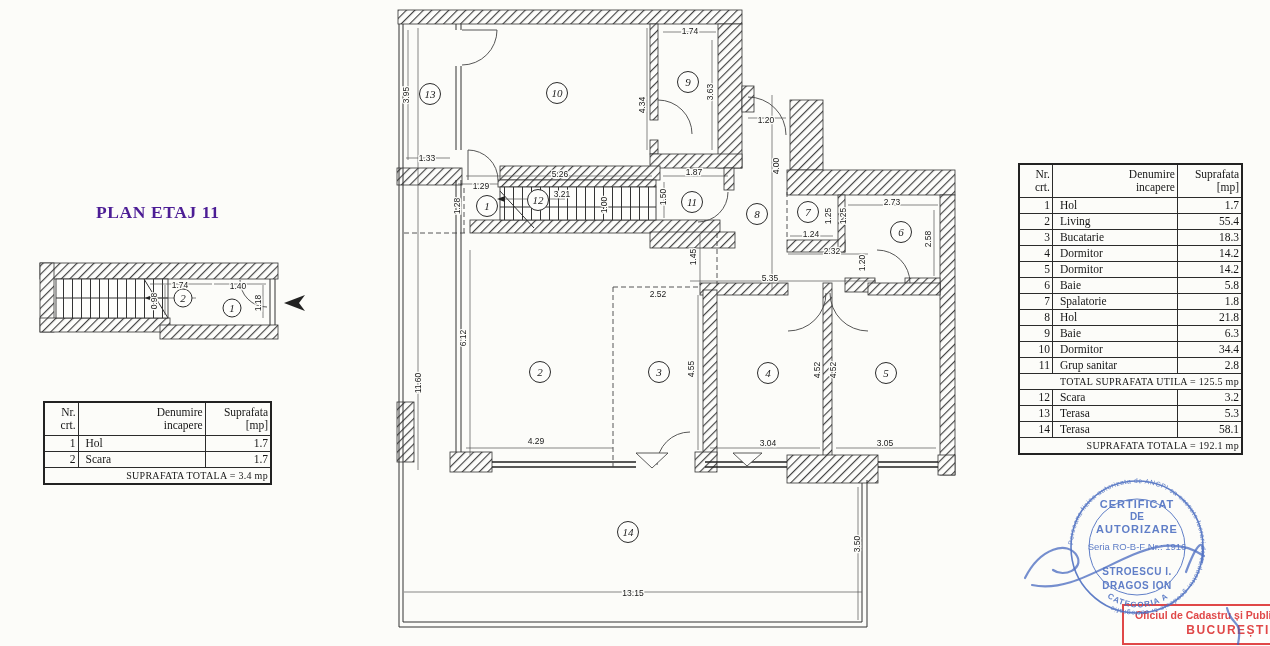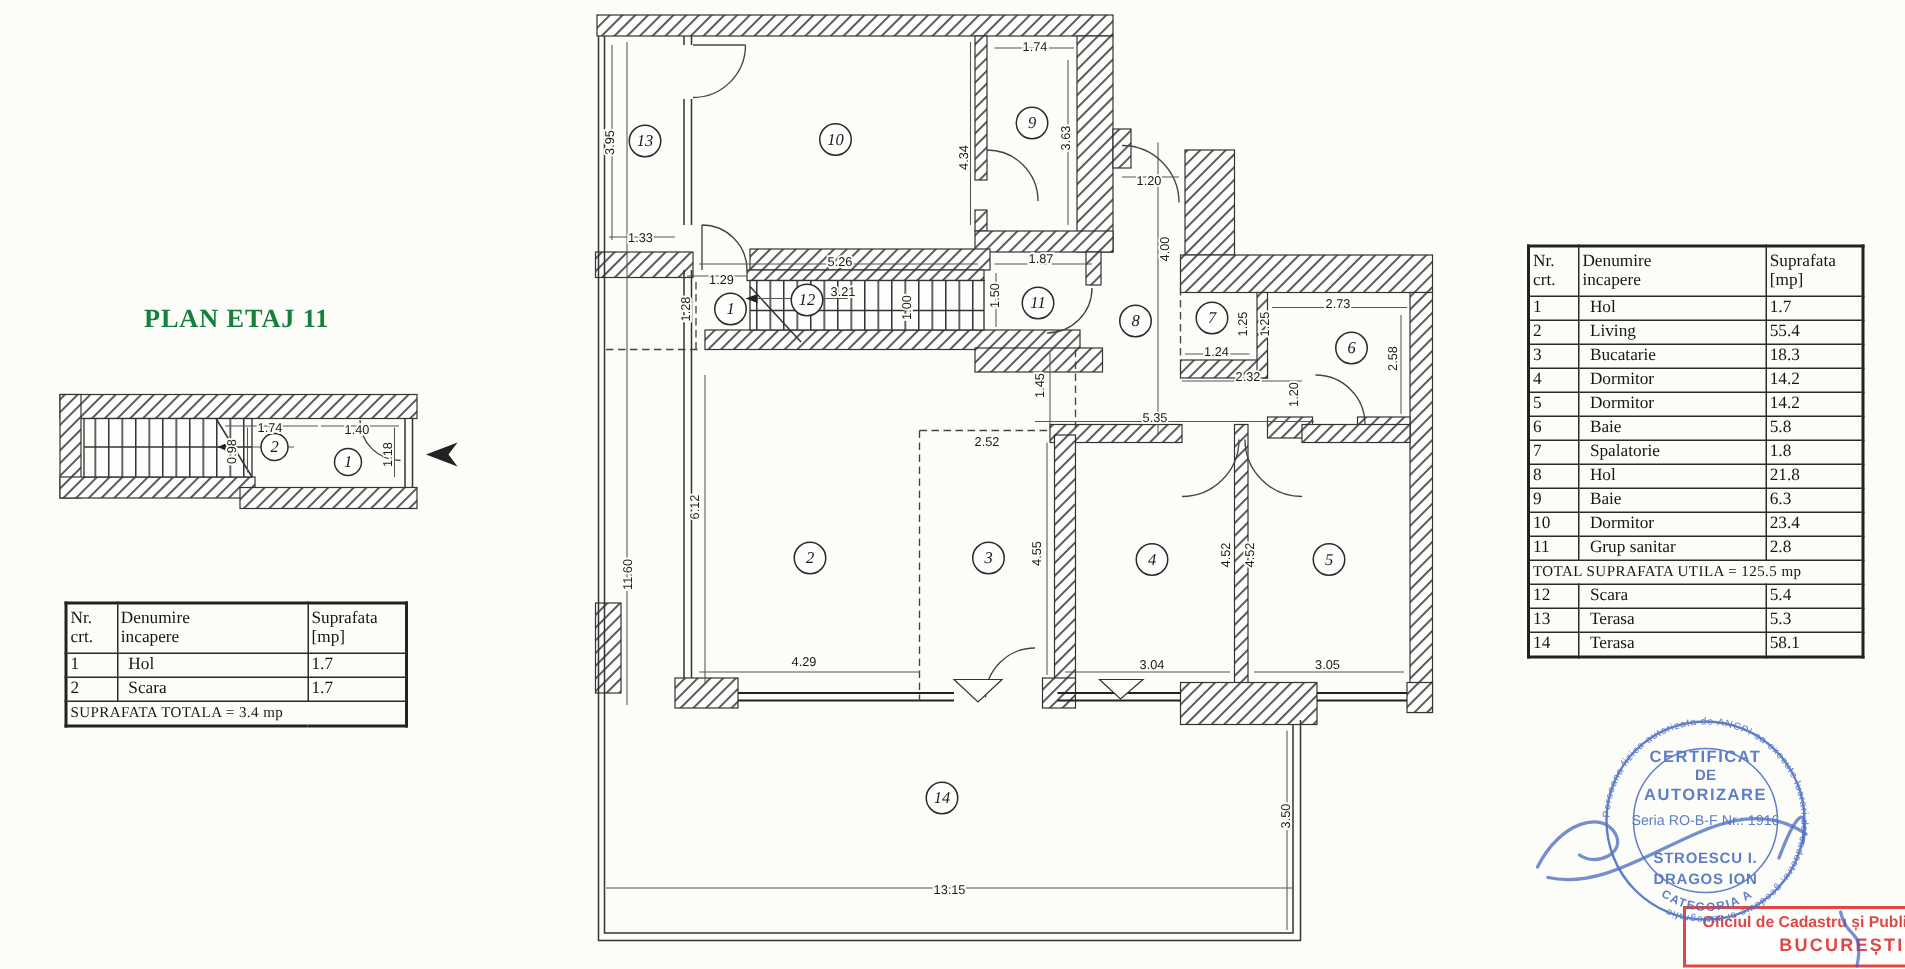--- a/index.html
+++ b/index.html
@@ -1,26 +1,26 @@
 <!DOCTYPE html>
 <html><head>
 <meta charset="utf-8">
 <style>
   html,body{margin:0;padding:0;}
   .page{position:relative;width:1270px;height:646px;background:#fcfcf9;overflow:hidden;
         font-family:"Liberation Serif",serif;color:#1d1d1d;}
   .plan-title{position:absolute;left:96px;top:202px;font:bold 17.5px "Liberation Serif",serif;
-        color:#15803d;letter-spacing:.6px;}
+        color:#4c1d95;letter-spacing:.6px;}
   .tbl{position:absolute;}
   #tbl-left{left:43px;top:401px;width:229px;}
   #tbl-right{left:1018px;top:163px;width:225px;}
   .tbl table{width:100%;border-collapse:collapse;table-layout:fixed;
         font-family:"Liberation Serif",serif;font-size:11.5px;color:#161616;
         border:2px solid #222;}
-  .tbl td{border:1px solid #2b2b2b;text-align:left;padding:0 2px;height:15px;
+  .tbl td{border:1px solid #2b2b2b;text-align:right;padding:0 2px;height:15px;
         line-height:1.1;overflow:hidden;white-space:nowrap;}
   .tbl td.th{height:32px;font-size:11.5px;}
   .tbl td.c-name{text-align:left;padding-left:7px;margin-top:20px;}
   .tbl td.c-total{font-size:10px;letter-spacing:.3px;margin-top:48px;}
   svg{position:absolute;left:0;top:0;}
   .wall{fill:url(#hatch);stroke:#333;stroke-width:.8;}
   .stairs{fill:url(#treads);stroke:#333;stroke-width:.9;}
   .tl{stroke:#333;stroke-width:1;fill:none;}
   .win{stroke:#222;stroke-width:1.4;fill:none;}
   .door{stroke:#444;stroke-width:.9;fill:none;}
@@ -155,44 +155,47 @@
             <td class="c-area">21.8</td>
           </tr>
           <tr>
             <td class="c-nr">9</td>
             <td class="c-name">Baie</td>
             <td class="c-area">6.3</td>
           </tr>
           <tr>
             <td class="c-nr">10</td>
             <td class="c-name">Dormitor</td>
-            <td class="c-area">23.4</td>
+            <td class="c-area">34.4</td>
           </tr>
           <tr>
             <td class="c-nr">11</td>
             <td class="c-name">Grup sanitar</td>
             <td class="c-area">2.8</td>
           </tr>
           <tr>
             <td colspan="3" class="c-total">TOTAL SUPRAFATA UTILA = 125.5 mp</td>
           </tr>
           <tr>
             <td class="c-nr">12</td>
             <td class="c-name">Scara</td>
-            <td class="c-area">5.4</td>
+            <td class="c-area">3.2</td>
           </tr>
           <tr>
             <td class="c-nr">13</td>
             <td class="c-name">Terasa</td>
             <td class="c-area">5.3</td>
           </tr>
           <tr>
             <td class="c-nr">14</td>
             <td class="c-name">Terasa</td>
             <td class="c-area">58.1</td>
+          </tr>
+          <tr>
+            <td colspan="3" class="c-total">SUPRAFATA TOTALA = 192.1 mp</td>
           </tr>
         </tbody>
       </table>
     </div>
 
   <div class="red-stamp">
     <div>Oficiul de Cadastru și Publicitat</div>
     <div class="rs2">BUCUREȘTI</div>
   </div>
 

